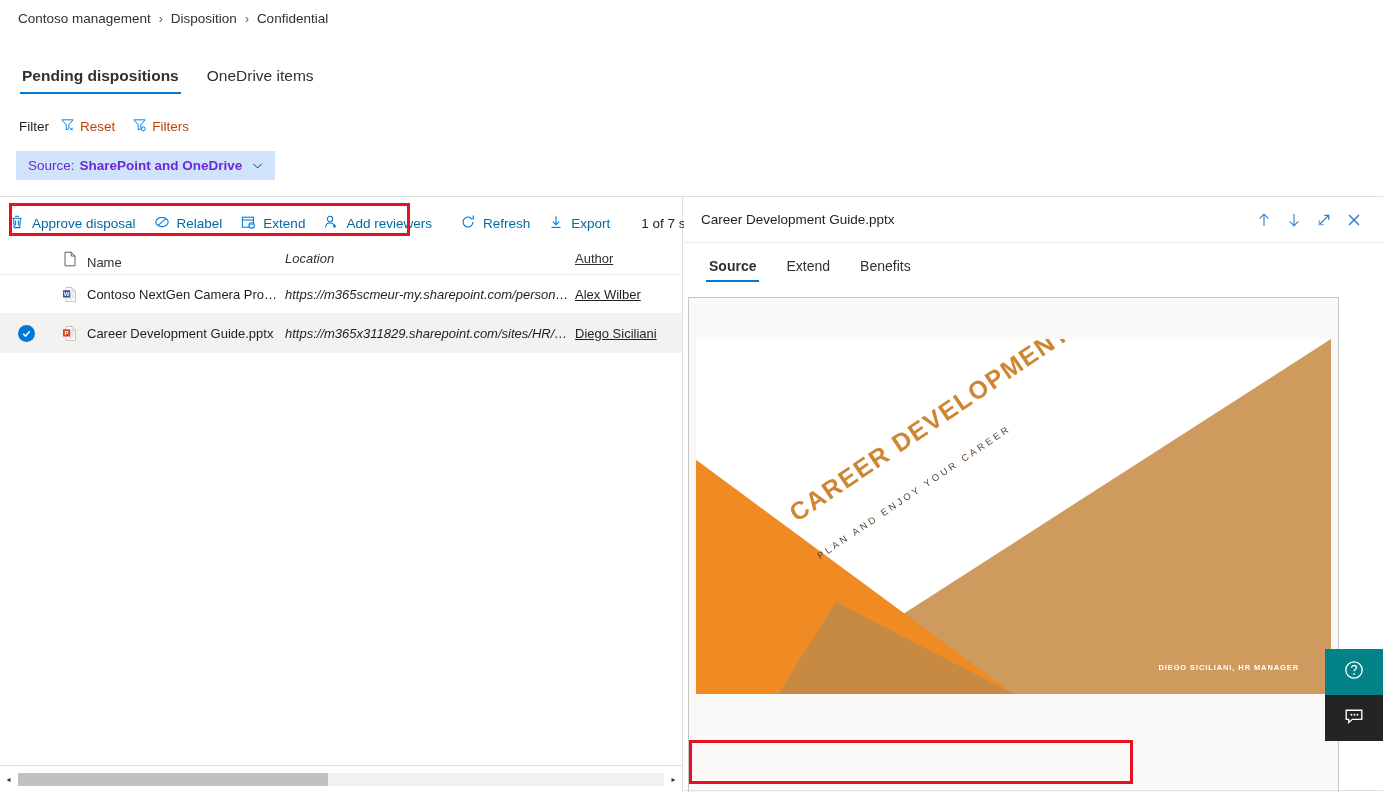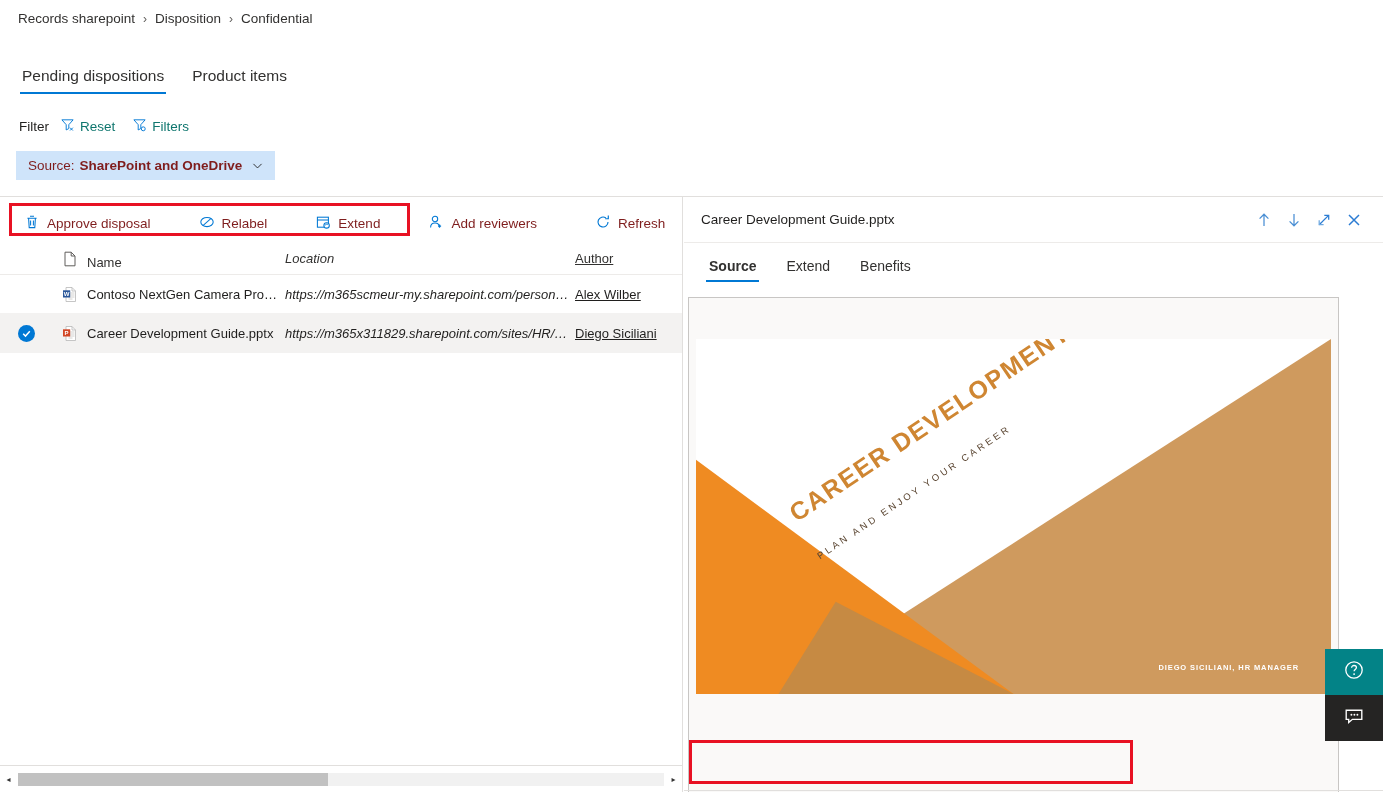--- a/index.html
+++ b/index.html
@@ -41,21 +41,21 @@
   }
   .pivot-item {
     position: relative;
     font-size: 15.5px;
     color: #323130;
     padding: 0 2px 9px 2px;
     margin-right: 24px;
     cursor: pointer;
     white-space: nowrap;
   }
-  .pivot-item.selected { font-weight: normal; }
+  .pivot-item.selected { font-weight: bold; }
   .pivot-item.selected::after {
     content: "";
     position: absolute;
     left: 0; right: 0; bottom: 0;
     height: 2.5px;
     background: #0078d4;
   }
 
   
   .filterbar {
@@ -63,33 +63,33 @@
     left: 19px; top: 117px;
     display: flex; align-items: center;
     font-size: 13.5px;
     color: #201f1e;
   }
   .filterbar .flabel { margin-right: 11px; }
   .filterbar .faction {
     display: flex; align-items: center;
     margin-right: 17px;
     cursor: pointer;
-    color: #0f766e;
+    color: #c2410c;
   }
   .filterbar .faction svg { margin-right: 5px; }
 
   .source-pill {
     position: absolute;
     left: 16px; top: 151px;
     height: 29px;
     background: #cfe4fa;
     display: flex; align-items: center;
     padding: 0 11px 0 12px;
     font-size: 13.5px;
-    color: #7f1d1d;
+    color: #6d28d9;
     cursor: pointer;
   }
   .source-pill .sp-key { margin-right: 5px; }
   .source-pill .sp-val { font-weight: bold; }
   .source-pill .sp-chev { margin-left: 9px; display: flex; align-items: center; }
 
   
   .hr-top {
     position: absolute;
     left: 0; top: 196px;
@@ -109,23 +109,23 @@
   
   .cmdbar {
     position: absolute;
     left: 0; top: 8px;
     width: 683px; height: 36px;
     display: flex; align-items: center;
   }
   .cmd {
     display: flex; align-items: center;
     height: 34px;
-    padding: 0 24px;
+    padding: 0 9px;
     font-size: 13.5px;
-    color: #7f1d1d;
+    color: #0369a1;
     cursor: pointer;
     white-space: nowrap;
   }
   .cmd svg { margin-right: 7px; flex: none; }
   .sel-count {
     font-size: 13.5px;
     color: #201f1e;
     margin-left: 22px;
     white-space: nowrap;
   }
@@ -357,30 +357,30 @@
   }
   .help-btn.teal { background: #038387; }
   .help-btn.dark { background: #252423; }
 </style>
 </head>
 <body>
 
 <div id="app">
 
   <div class="breadcrumb">
-    <span class="crumb">Records sharepoint</span>
+    <span class="crumb">Contoso management</span>
     <span class="sep">›</span>
     <span class="crumb">Disposition</span>
     <span class="sep">›</span>
     <span class="crumb">Confidential</span>
   </div>
 
   <div class="pivot">
     <div class="pivot-item selected">Pending dispositions</div>
-    <div class="pivot-item">Product items</div>
+    <div class="pivot-item">OneDrive items</div>
   </div>
 
   <div class="filterbar">
     <span class="flabel">Filter</span>
     <span class="faction">
       <span>
         <svg width="15" height="15" viewBox="0 0 16 16">
             <path d="M2 3h12l-4.6 5.2v4.1l-2.8 1.5V8.2z" fill="none" stroke="#0078d4" stroke-width="1"></path>
             <path d="M10.7 11.4l3 3M13.7 11.4l-3 3" stroke="#0078d4" stroke-width="1"></path>
           </svg>

